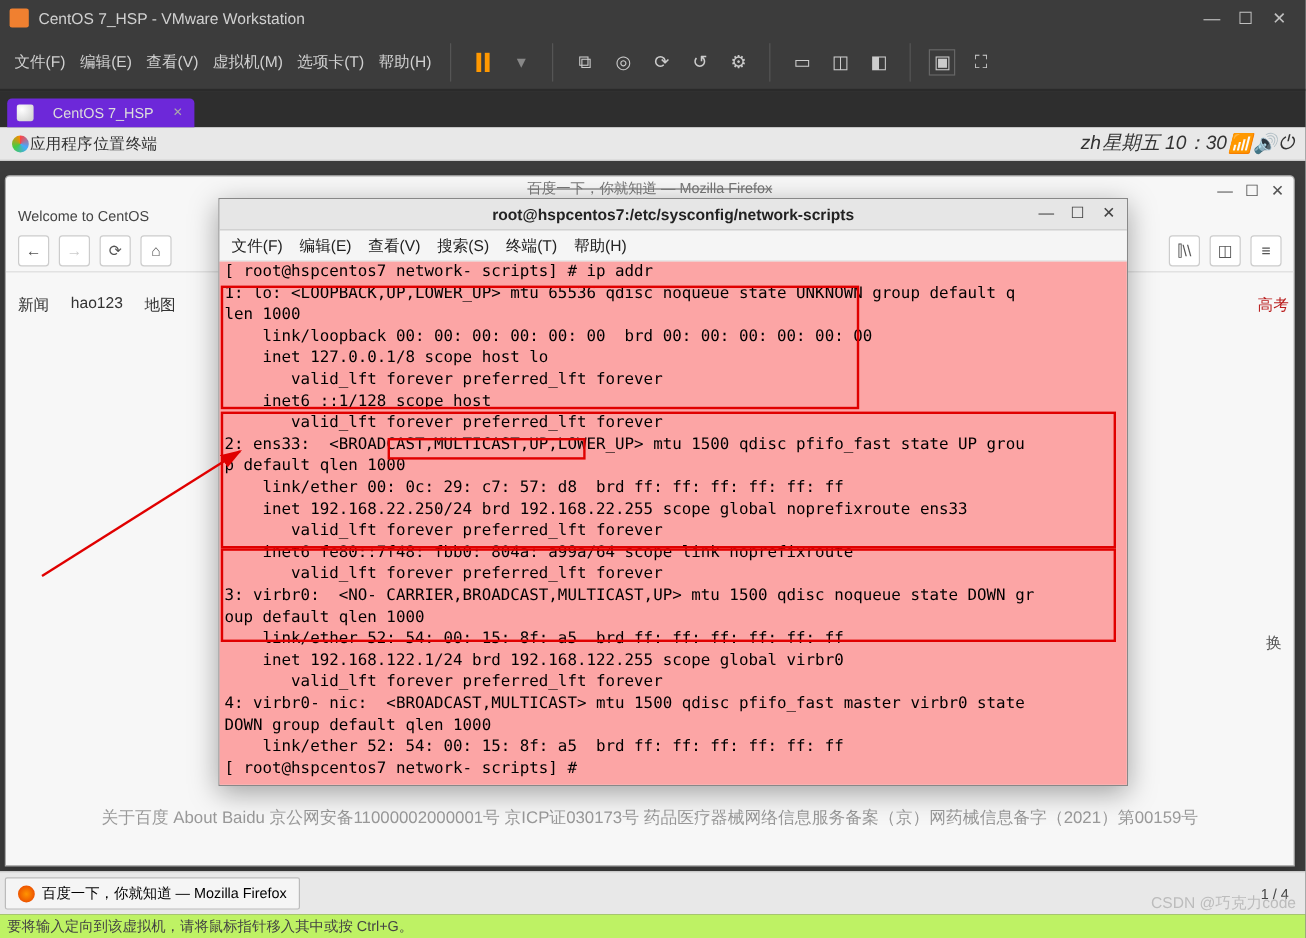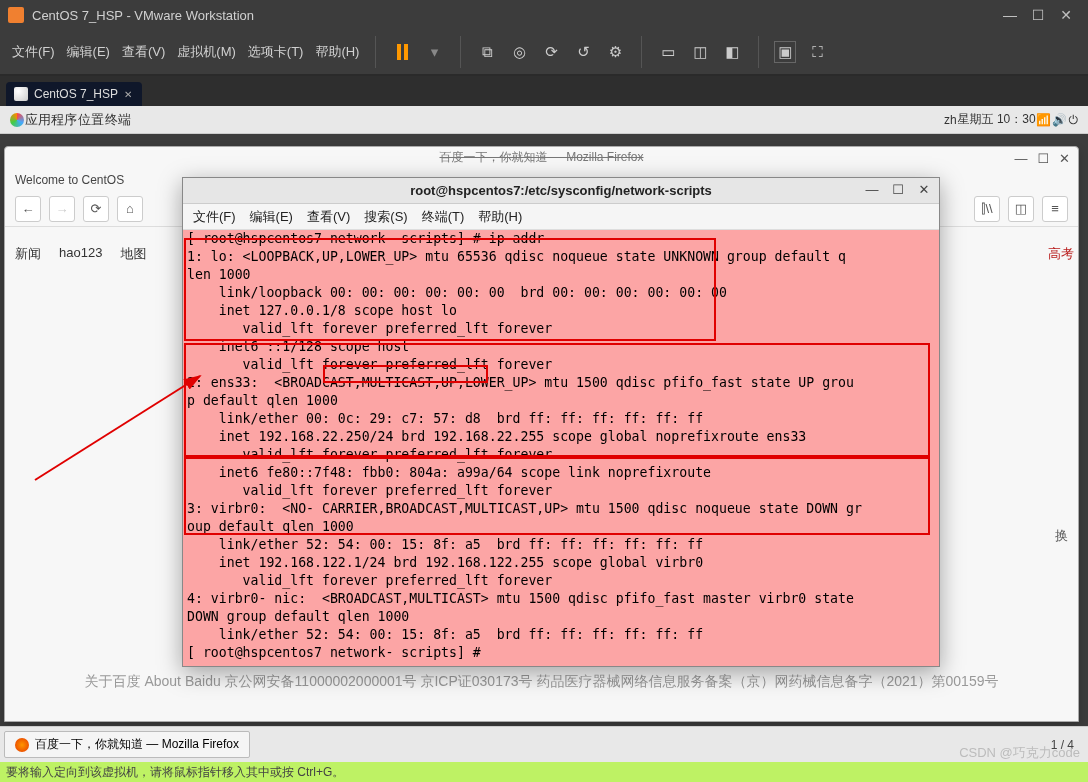--- a/index.html
+++ b/index.html
@@ -14,44 +14,44 @@
   
   .vm-menubar { height: 46px; background: #3c3c3c; display: flex; align-items: center; padding-left: 12px; gap: 12px; color: #d0d0d0; border-bottom: 2px solid #2a2a2a;}
   .vm-menubar .mitem { cursor: pointer; font-size: 13px; }
   .vm-menubar .sep { width: 1px; height: 32px; background: #555; margin: 0 4px; }
   .vm-tbicon { width: 20px; height: 20px; color: #ccc; display: flex; align-items: center; justify-content: center; font-size: 15px; cursor: pointer; }
   .pause-icon { display: inline-flex; gap: 3px; }
   .pause-icon span { width: 4px; height: 16px; background: #ff9800; display: inline-block; }
   
   
   .vm-tabstrip { height: 30px; background: #2e2e2e; display: flex; align-items: flex-end; padding-left: 6px; }
-  .vm-tab { background: #0f172a; color: #ddd; padding: 5px 10px 5px 8px; display: flex; align-items: center; gap: 6px; border-radius: 4px 4px 0 0; font-size: 12px; }
+  .vm-tab { background: #6d28d9; color: #ddd; padding: 5px 10px 5px 8px; display: flex; align-items: center; gap: 16px; border-radius: 4px 4px 0 0; font-size: 12px; }
   .vm-tab .mini { width: 14px; height: 14px; display: inline-block; background: radial-gradient(circle at 30% 30%, #fff, #ccc); border-radius: 2px;}
   .vm-tab .x { font-size: 10px; color: #aaa; cursor: pointer; }
   
   
   .centos-panel { height: 28px; background: #e8e8e8; display: flex; align-items: center; padding: 0 10px; gap: 1px; color: #333; border-bottom: 1px solid #ccc; }
   .centos-panel .appic { width: 14px; height: 14px; background: conic-gradient(#ff4444, #44aaff, #44cc44, #ff8800); border-radius: 50%; }
   .centos-panel .spacer { flex: 1; }
-  .centos-panel .ico { font-size: 12px; cursor: pointer; }
+  .centos-panel .ico { font-size: 16px; cursor: pointer; font-style: italic; }
   
   
   .browser-window { position: absolute; left: 4px; top: 146px; width: 1075px; height: 576px; background: #f7f7f7; border: 1px solid #aaa; border-radius: 4px 4px 0 0; box-shadow: 0 4px 10px rgba(0,0,0,0.2);}
   .browser-tb { height: 22px; display: flex; align-items: center; justify-content: flex-end; padding: 0 8px; gap: 10px; color: #555; }
   .btitle { position:absolute; left:0; right:0; text-align:center; top:2px; color:#777; font-size:12px;}
   .browser-tab { padding: 4px 10px; font-size: 12px; color: #444; display: inline-block; }
   .browser-toolbar { height: 36px; display: flex; align-items: center; gap: 8px; padding: 0 10px; border-bottom: 1px solid #ddd; }
   .nav-btn { width: 26px; height: 26px; border: 1px solid #ccc; border-radius: 3px; display: flex; align-items: center; justify-content: center; color: #555; cursor: pointer; background:#fff;}
   .nav-btn.dis { color: #ccc; }
   .links-row { padding: 18px 10px; font-size: 13px; color: #333; display: flex; gap: 18px; position:relative;}
   .links-row .gk{position:absolute; right:4px; color:#b91c1c;}
   .browser-footer { position:absolute; bottom:26px; left:0; right:0; text-align:center; color:#999; font-size:14px; padding: 4px 0;}
   
   
-  .term-window { position: absolute; left: 182px; top: 165px; width: 758px; background: #fff; border: 1px solid #888; box-shadow: 0 6px 22px rgba(0,0,0,0.35); margin-top: 12px; }
+  .term-window { position: absolute; left: 182px; top: 165px; width: 758px; background: #fff; border: 1px solid #888; box-shadow: 0 6px 22px rgba(0,0,0,0.35); }
   .term-titlebar { height: 26px; background: #e6e6e6; display: flex; align-items: center; justify-content: center; border-bottom: 1px solid #ccc; position: relative;}
   .term-titlebar .tt { font-weight: 700; font-size: 13px; color: #222;}
   .term-titlebar .wc { position: absolute; right: 6px; display: flex; gap: 8px; top: 4px;}
   .term-titlebar .wc span { width: 18px; text-align: center; cursor: pointer; font-size: 13px; color: #444;}
   .term-menubar { height: 26px; display: flex; align-items: center; gap: 14px; padding: 0 10px; font-size: 13px; color: #222; background:#f5f5f5; border-bottom:1px solid #ddd;}
   .term-body { font-family: "DejaVu Sans Mono", "Courier New", monospace; font-size: 13.2px; line-height: 18px; padding: 0 4px 4px 4px; white-space: pre; color: #000; background: #fca5a5; position: relative;}
   .rbox1 { position:absolute; border:2px solid #e00000; left:2px; top:21px; width:532px; height:103px; pointer-events:none;}
   .rbox2 { position:absolute; border:2px solid #e00000; left:2px; top:126px; width:746px; height:114px; pointer-events:none;}
   .rbox2b { position:absolute; border:2px solid #e00000; left:141px; top:148px; width:165px; height:18px; pointer-events:none;}
   .rbox3 { position:absolute; border:2px solid #e00000; left:2px; top:240px; width:746px; height:78px; pointer-events:none;}

